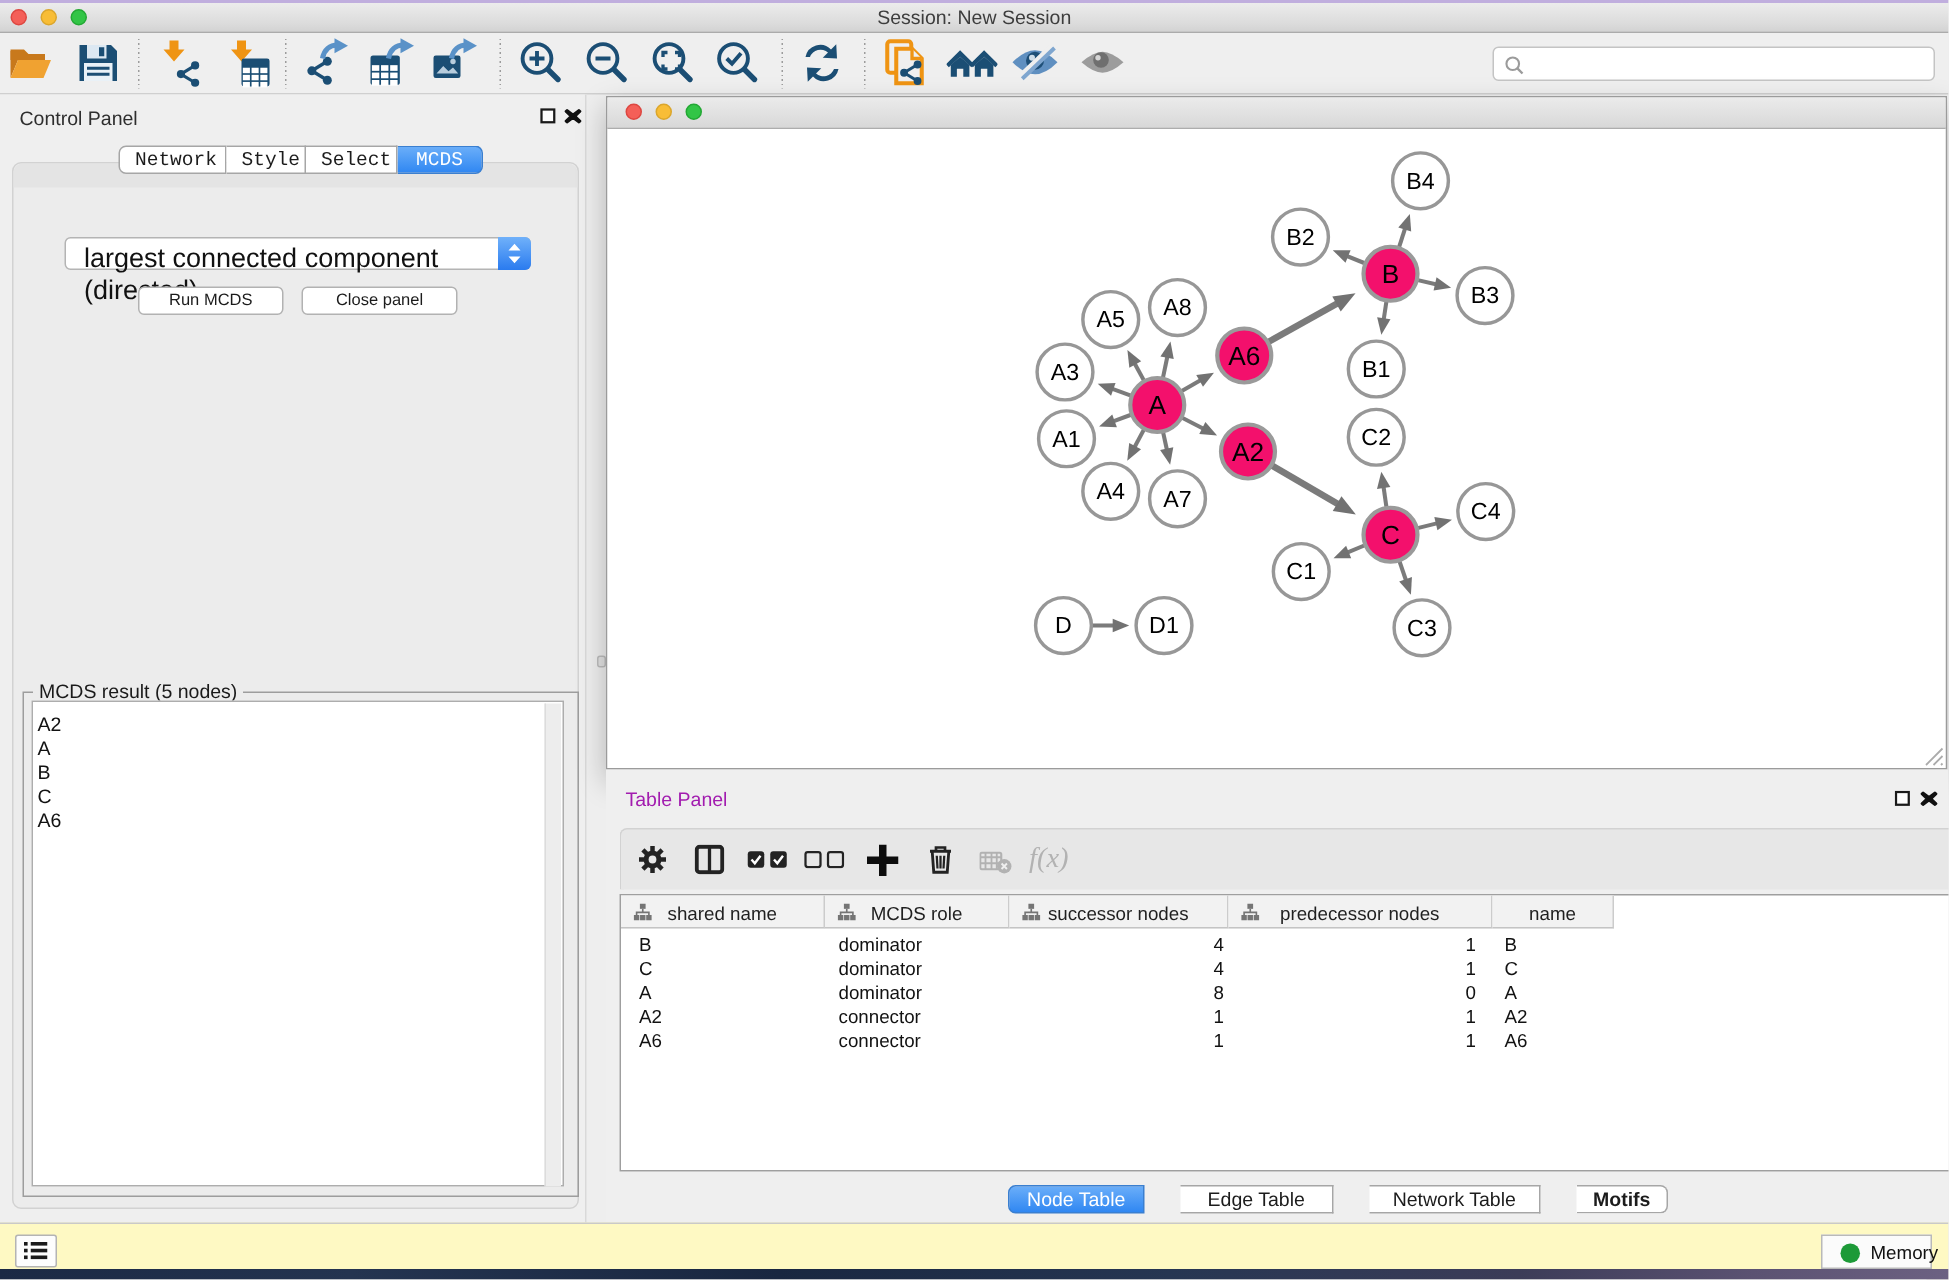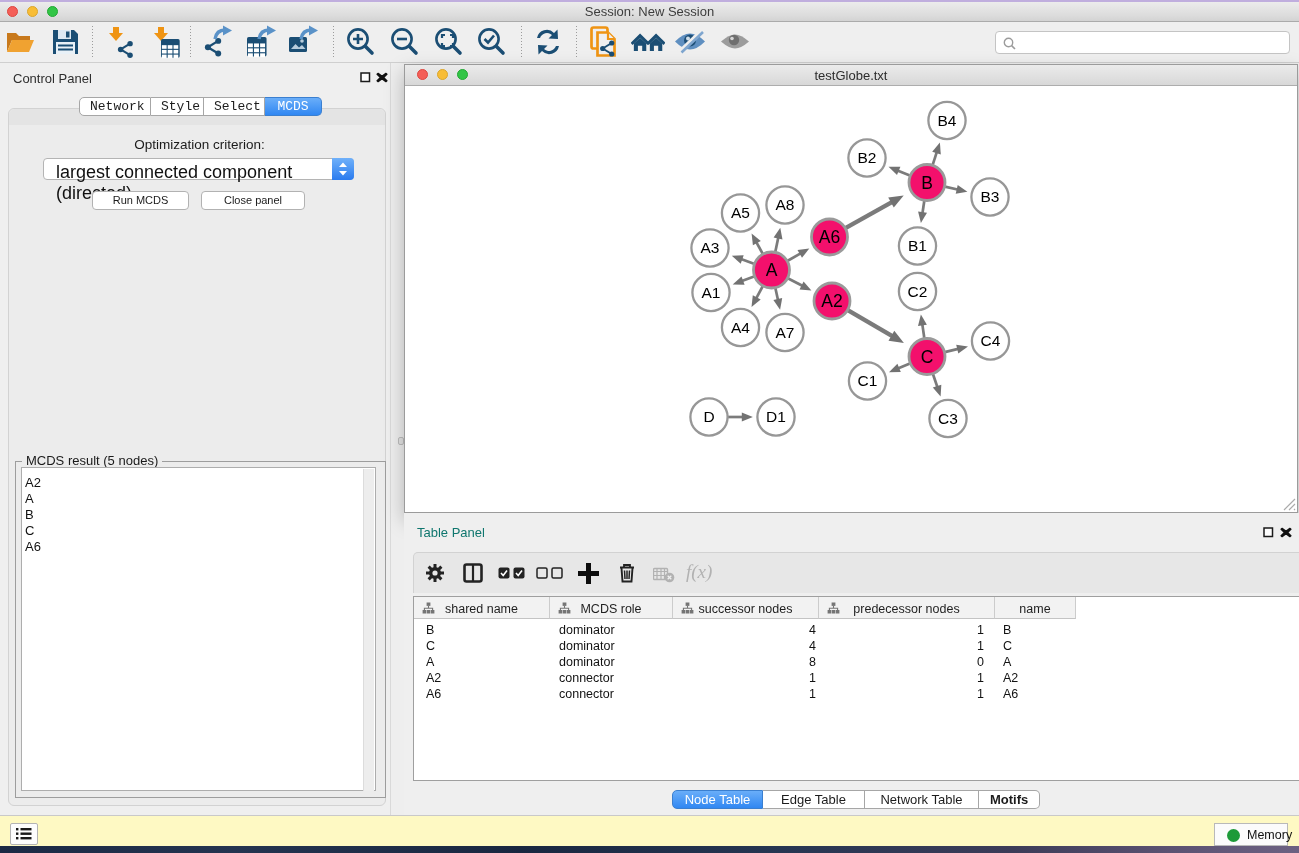--- a/index.html
+++ b/index.html
@@ -55,28 +55,28 @@
     border:1px solid #9b9b9b; box-shadow:0 8px 18px rgba(0,0,0,0.25); }
   #gwin-title { position:absolute; left:0; top:0; width:892px; height:21px;
     background:linear-gradient(#ebebeb,#d8d8d8); border-bottom:1px solid #adadad; }
   #gwin-title .t-red { left:12px; background:#f45f58; border:1px solid #dd4741; }
   #gwin-title .t-yel { left:32px; background:#f8bd36; border:1px solid #dba62c; }
   #gwin-title .t-grn { left:52px; background:#32c546; border:1px solid #23a834; }
   #gwin-title .wt { position:absolute; left:0; top:3px; width:100%; text-align:center; font-size:13px; color:#2d2d2d; }
   #gcanvas { position:absolute; left:0; top:21px; width:892px; height:426px; background:#ffffff; }
   
   #tablepanel { left:404px; top:513px; width:895px; height:302px; background:#efefef; }
-  #tp-title { position:absolute; left:13px; top:12px; font-size:13px; color:#0f766e; }
+  #tp-title { position:absolute; left:13px; top:12px; font-size:13px; color:#a21caf; }
   #tp-toolbar { position:absolute; left:9px; top:39px; width:1044px; height:41px; background:#e7e7e7;
     border:1px solid #d2d2d2; border-radius:5px 5px 0 0; border-bottom:none; }
   #tp-table { position:absolute; left:9px; top:83px; width:986px; height:185px; background:#ffffff; border:1px solid #9f9f9f; }
   .th { position:absolute; top:0; height:22px; background:#f2f2f2; border-right:1px solid #cccccc; border-bottom:1px solid #c4c4c4; }
   .th .htext { position:absolute; top:5px; width:100%; text-align:center; font-size:12.5px; color:#1f1f1f; }
   .row-cell { position:absolute; font-size:12.5px; color:#121212; }
-  .bt-tabs { position:absolute; top:277px; left:268px; display:flex; }
+  .bt-tabs { position:absolute; top:277px; left:268px; display:flex;gap:24px; }
   .btab { box-sizing:border-box; text-align:center; height:19px; line-height:18px; background:#ffffff; border:1px solid #a6a6a6; border-left:none;
     font-size:13px; color:#1c1c1c; padding:0 11px; }
   .btab.first { border-left:1px solid #a6a6a6; border-radius:5px 0 0 5px; }
   .btab.last { border-radius:0 5px 5px 0;font-weight:bold; }
   .btab.sel { background:linear-gradient(#6aaef9,#3087f2); color:#ffffff; border-color:#3a7fd0; }
   
   #statusbar { left:0; top:815px; width:1299px; height:31px; background:#fef9c3; border-top:1px solid #c9c9c9; }
   #listbtn { position:absolute; left:10px; top:7px; width:28px; height:22px; background:#fdfdfd; border:1px solid #b4b4b4; border-radius:2px; }
   #membtn { position:absolute; left:1214px; top:7px; width:74px; height:23px; background:#fbfbfb; border:1px solid #b9b9b9; }
   #membtn .dot { position:absolute; left:12px; top:5px; width:13px; height:13px; border-radius:50%; background:#1d9a38; }
@@ -257,21 +257,20 @@
       <path d="M2 1.5 L6 4.5 L10 1.5 L10.8 2.3 L7.5 5.5 L10.8 8.7 L10 9.5 L6 6.5 L2 9.5 L1.2 8.7 L4.5 5.5 L1.2 2.3 z" fill="#111" stroke="#111" stroke-width="1.6" stroke-linejoin="round"></path>
     </svg>
   <div id="cp-pane"></div>
   <div id="cp-band"></div>
   <div class="tabs" style="left:79px">
     <div class="tab first" style="width:72px">Network</div>
     <div class="tab" style="width:53px">Style</div>
     <div class="tab" style="width:61px">Select</div>
     <div class="tab last sel" style="width:57px">MCDS</div>
   </div>
-  <div id="opt-label">Optimization criterion:</div>
   <div id="dropdown">
     <div class="dtext">largest connected component (directed)</div>
     <div class="spin"><svg width="22" height="22" viewBox="0 0 22 22">
           <path d="M7 9 L11 4.5 L15 9 z M7 13 L11 17.5 L15 13 z" fill="#ffffff"></path>
         </svg></div>
   </div>
   <div class="btn" style="left:92px; top:128px; width:97px">Run MCDS</div>
   <div class="btn" style="left:201px; top:128px; width:104px">Close panel</div>
   <div id="mcds-box">
     <div id="mcds-label">MCDS result (5 nodes)</div>
@@ -285,21 +284,20 @@
     </div>
   </div>
 </div>
 <div class="abs" style="left:398px;top:437px;width:6px;height:8px;background:#e3e3e3;border:1px solid #bdbdbd;border-radius:2px"></div>
 
 <div id="gwin" class="abs">
   <div id="gwin-title">
     <div class="tl t-red"></div>
       <div class="tl t-yel"></div>
       <div class="tl t-grn"></div>
-    <div class="wt">testGlobe.txt</div>
   </div>
   <div id="gcanvas">
       <svg width="892" height="425" viewBox="0 0 892 425" style="position:absolute;left:0;top:0" font-family="Liberation Sans, sans-serif">
         <line x1="350.4" y1="190.0" x2="336.2" y2="195.3" stroke="#7b7b7b" stroke-width="2.7"></line>
         <polygon points="327.7,198.4 336.5,190.4 339.6,198.8" fill="#727272"></polygon>
         <line x1="350.3" y1="178.2" x2="335.3" y2="172.8" stroke="#7b7b7b" stroke-width="2.7"></line>
         <polygon points="326.8,169.8 338.7,169.3 335.7,177.8" fill="#727272"></polygon>
         <line x1="358.3" y1="199.1" x2="350.8" y2="213.2" stroke="#7b7b7b" stroke-width="2.7"></line>
         <polygon points="346.5,221.1 347.8,209.3 355.7,213.5" fill="#727272"></polygon>
         <line x1="358.3" y1="168.9" x2="350.9" y2="155.3" stroke="#7b7b7b" stroke-width="2.7"></line>

